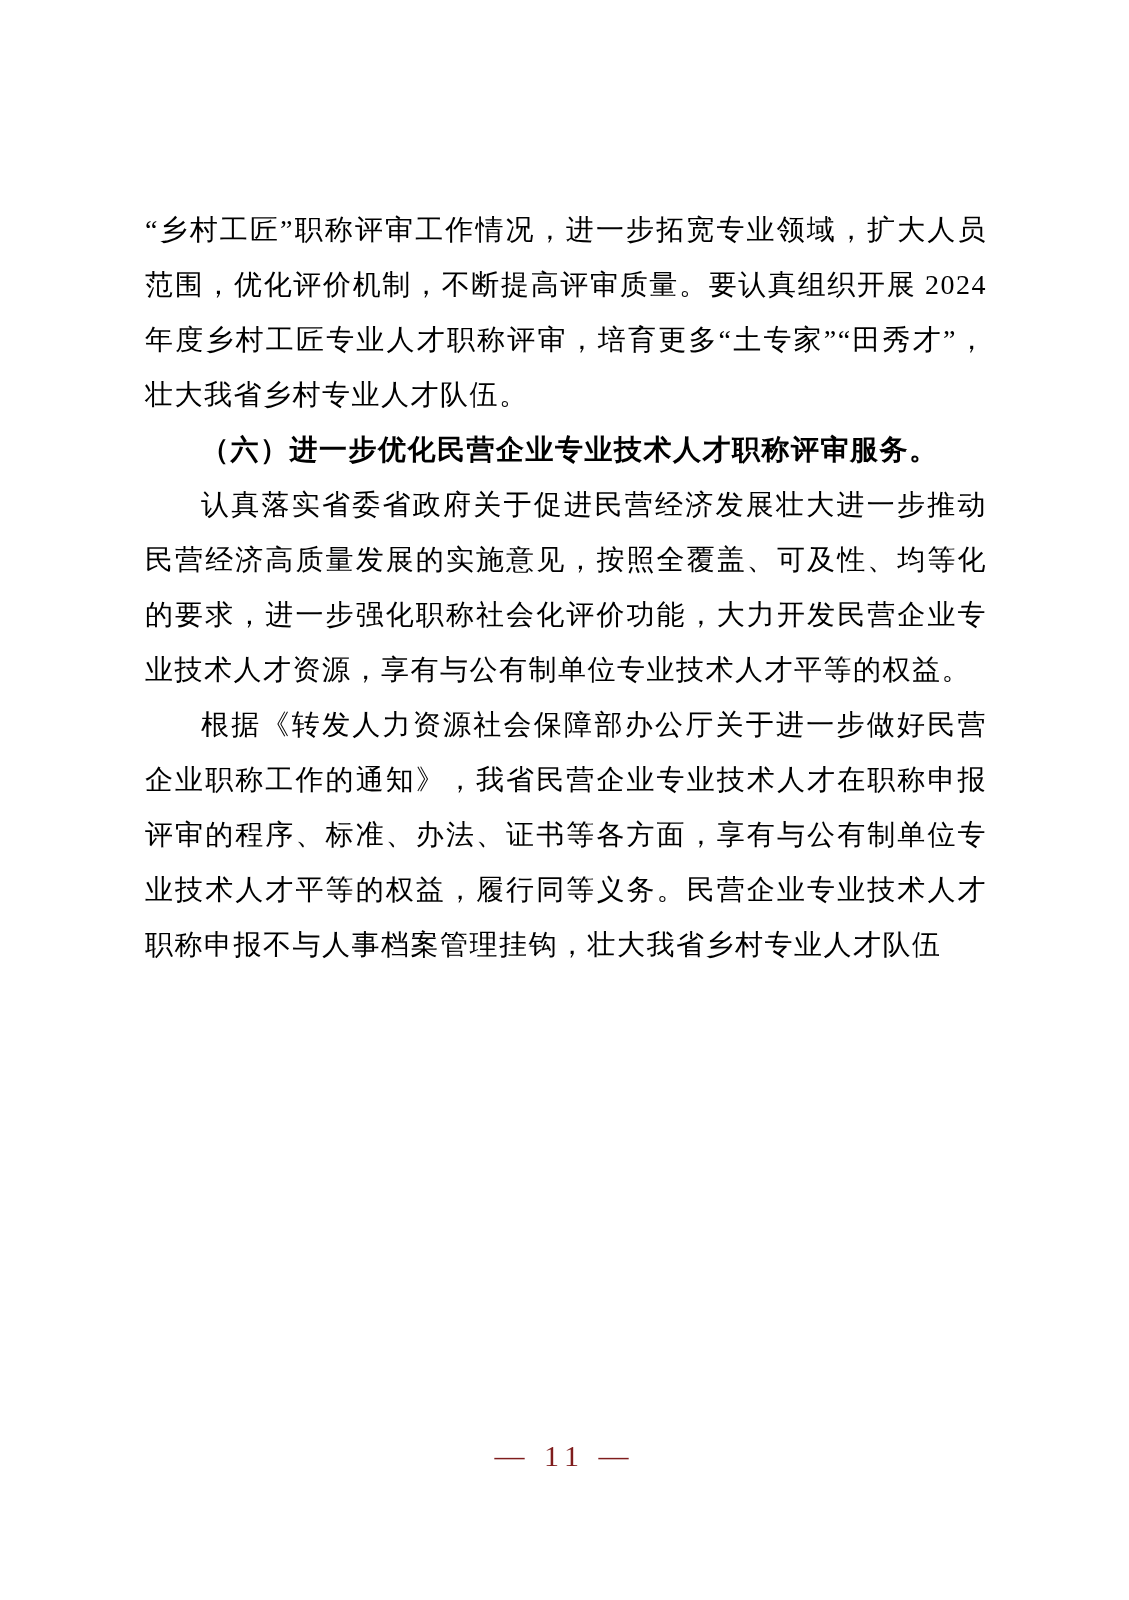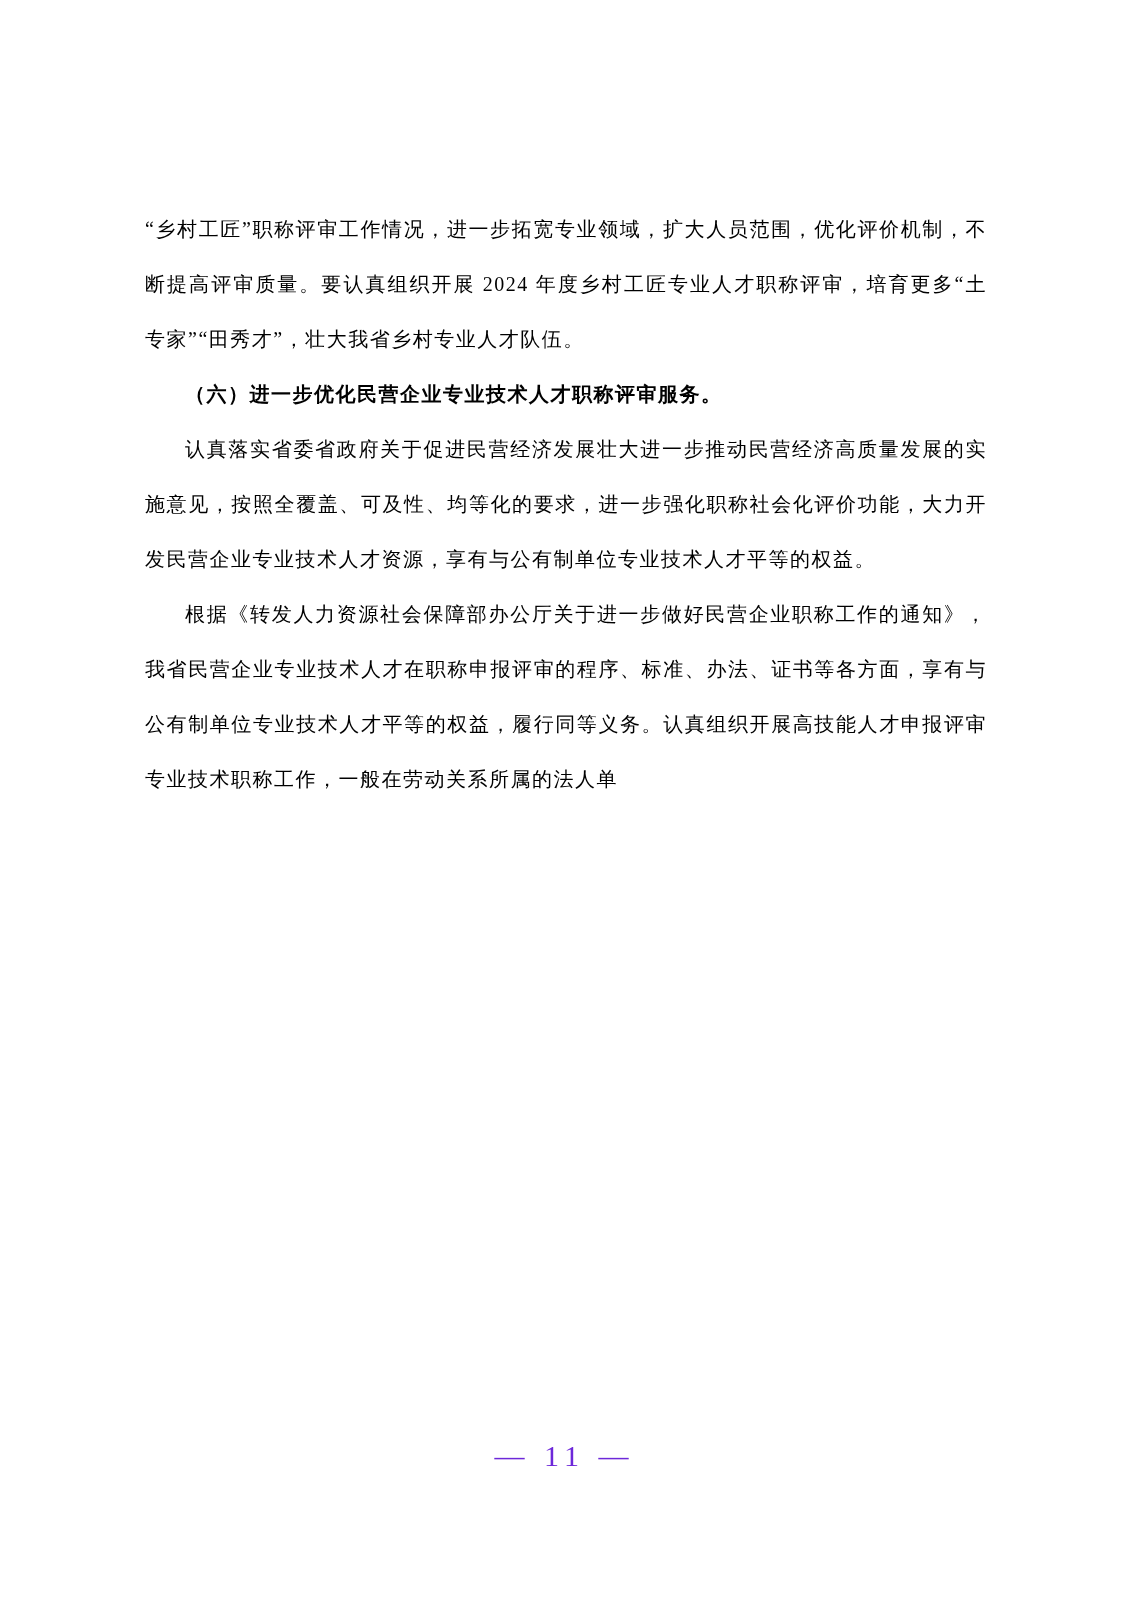--- a/index.html
+++ b/index.html
@@ -17,21 +17,21 @@
     color: #000000;
   }
   .content {
     position: absolute;
     left: 145px;
     top: 202px;
     width: 842px;
   }
   .para {
     margin: 0;
-    font-size: 20px;
+    font-size: 28px;
     line-height: 55px;
     letter-spacing: 1.5px;
     text-align: justify;
     text-justify: inter-character;
     word-break: break-all;
   }
   .para.indent {
     text-indent: 2em;
   }
   .para.heading {
@@ -39,27 +39,27 @@
   }
   .footer {
     position: absolute;
     left: 0;
     top: 1436px;
     width: 100%;
     text-align: center;
     font-size: 30px;
     line-height: 40px;
     letter-spacing: 6px;
-    color: #6d28d9;
+    color: #7f1d1d;
   }
 </style>
 </head>
 <body>
 
 <div class="page">
   <div class="content">
     <p class="para">“乡村工匠”职称评审工作情况，进一步拓宽专业领域，扩大人员范围，优化评价机制，不断提高评审质量。要认真组织开展 2024 年度乡村工匠专业人才职称评审，培育更多“土专家”“田秀才”，壮大我省乡村专业人才队伍。</p>
     <p class="para indent heading">（六）进一步优化民营企业专业技术人才职称评审服务。</p>
     <p class="para indent">认真落实省委省政府关于促进民营经济发展壮大进一步推动民营经济高质量发展的实施意见，按照全覆盖、可及性、均等化的要求，进一步强化职称社会化评价功能，大力开发民营企业专业技术人才资源，享有与公有制单位专业技术人才平等的权益。</p>
-    <p class="para indent">根据《转发人力资源社会保障部办公厅关于进一步做好民营企业职称工作的通知》，我省民营企业专业技术人才在职称申报评审的程序、标准、办法、证书等各方面，享有与公有制单位专业技术人才平等的权益，履行同等义务。认真组织开展高技能人才申报评审专业技术职称工作，一般在劳动关系所属的法人单</p>
+    <p class="para indent">根据《转发人力资源社会保障部办公厅关于进一步做好民营企业职称工作的通知》，我省民营企业专业技术人才在职称申报评审的程序、标准、办法、证书等各方面，享有与公有制单位专业技术人才平等的权益，履行同等义务。民营企业专业技术人才职称申报不与人事档案管理挂钩，壮大我省乡村专业人才队伍</p>
   </div>
   <div class="footer">— 11 —</div>
 </div>
 
 </body></html>

